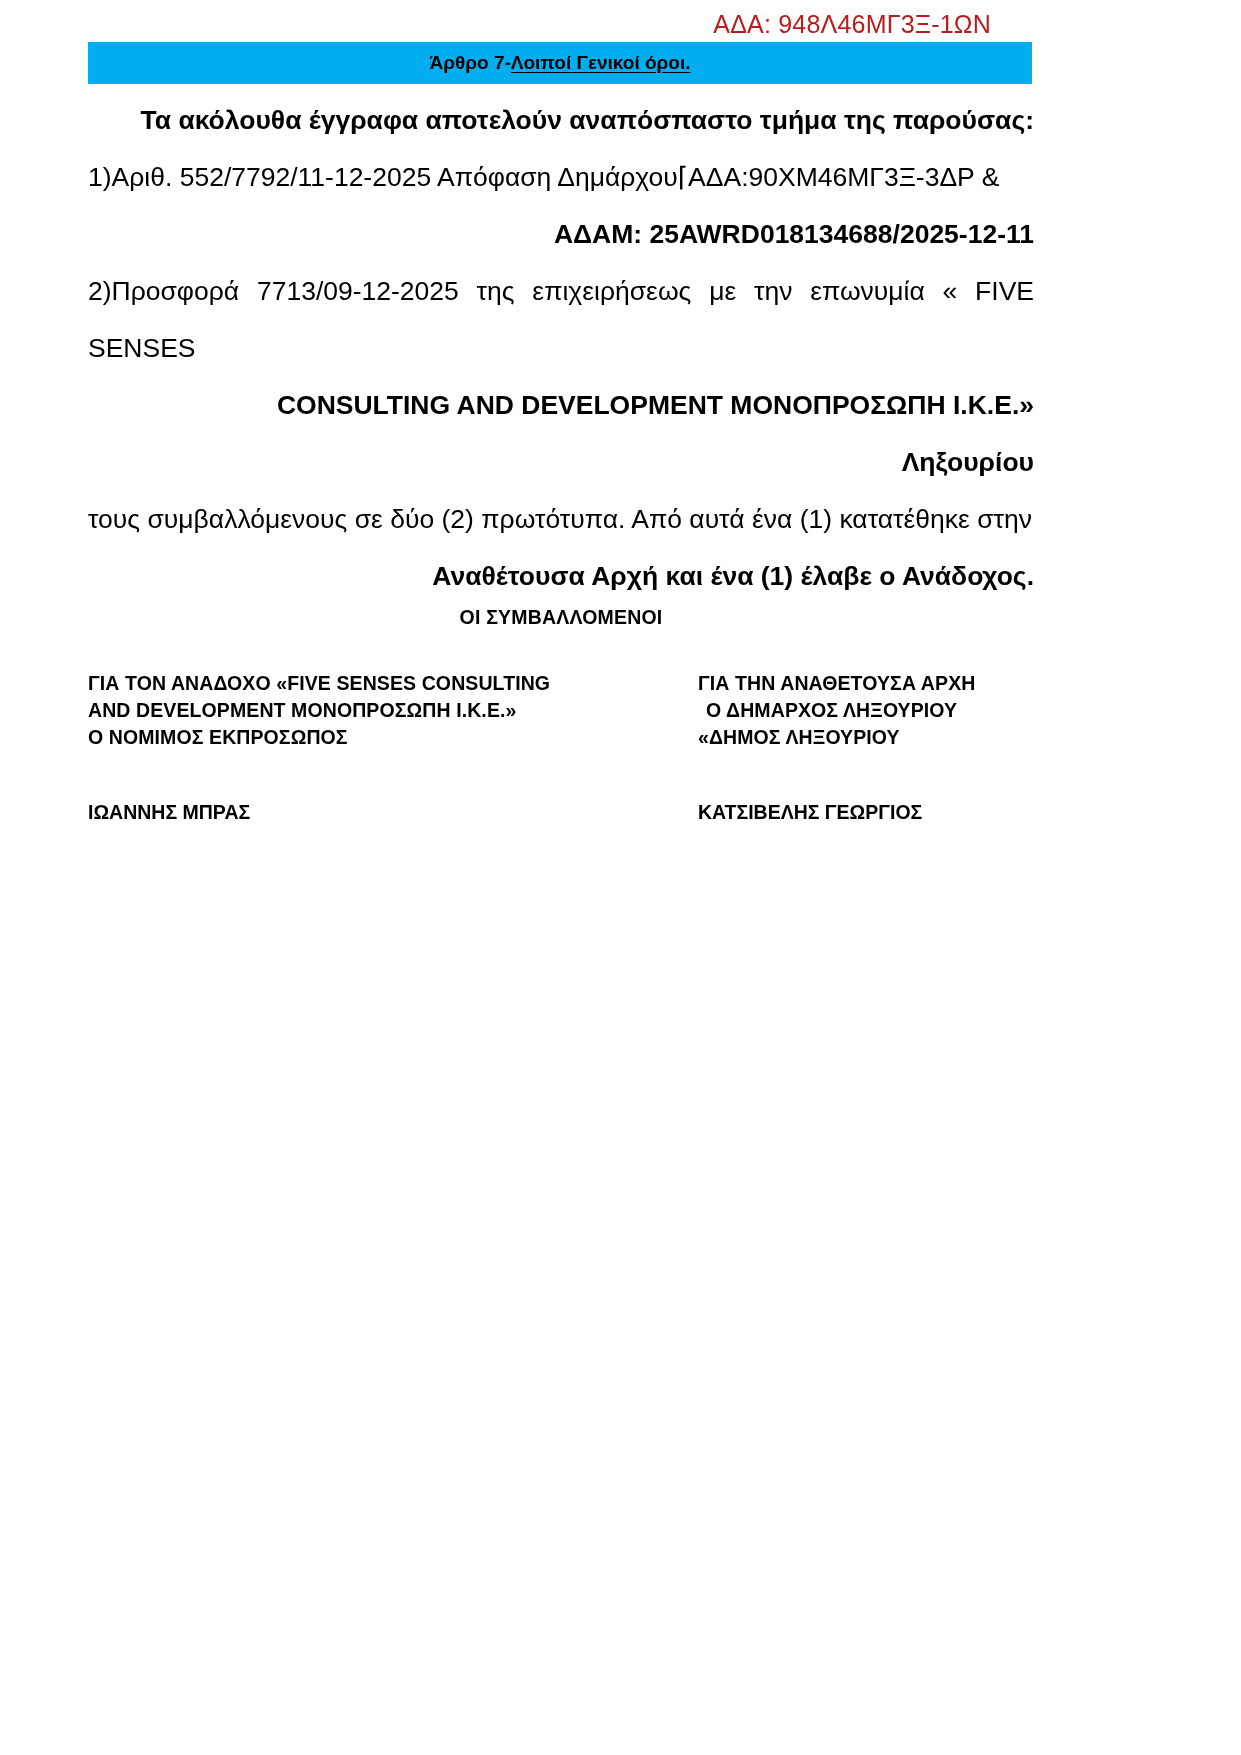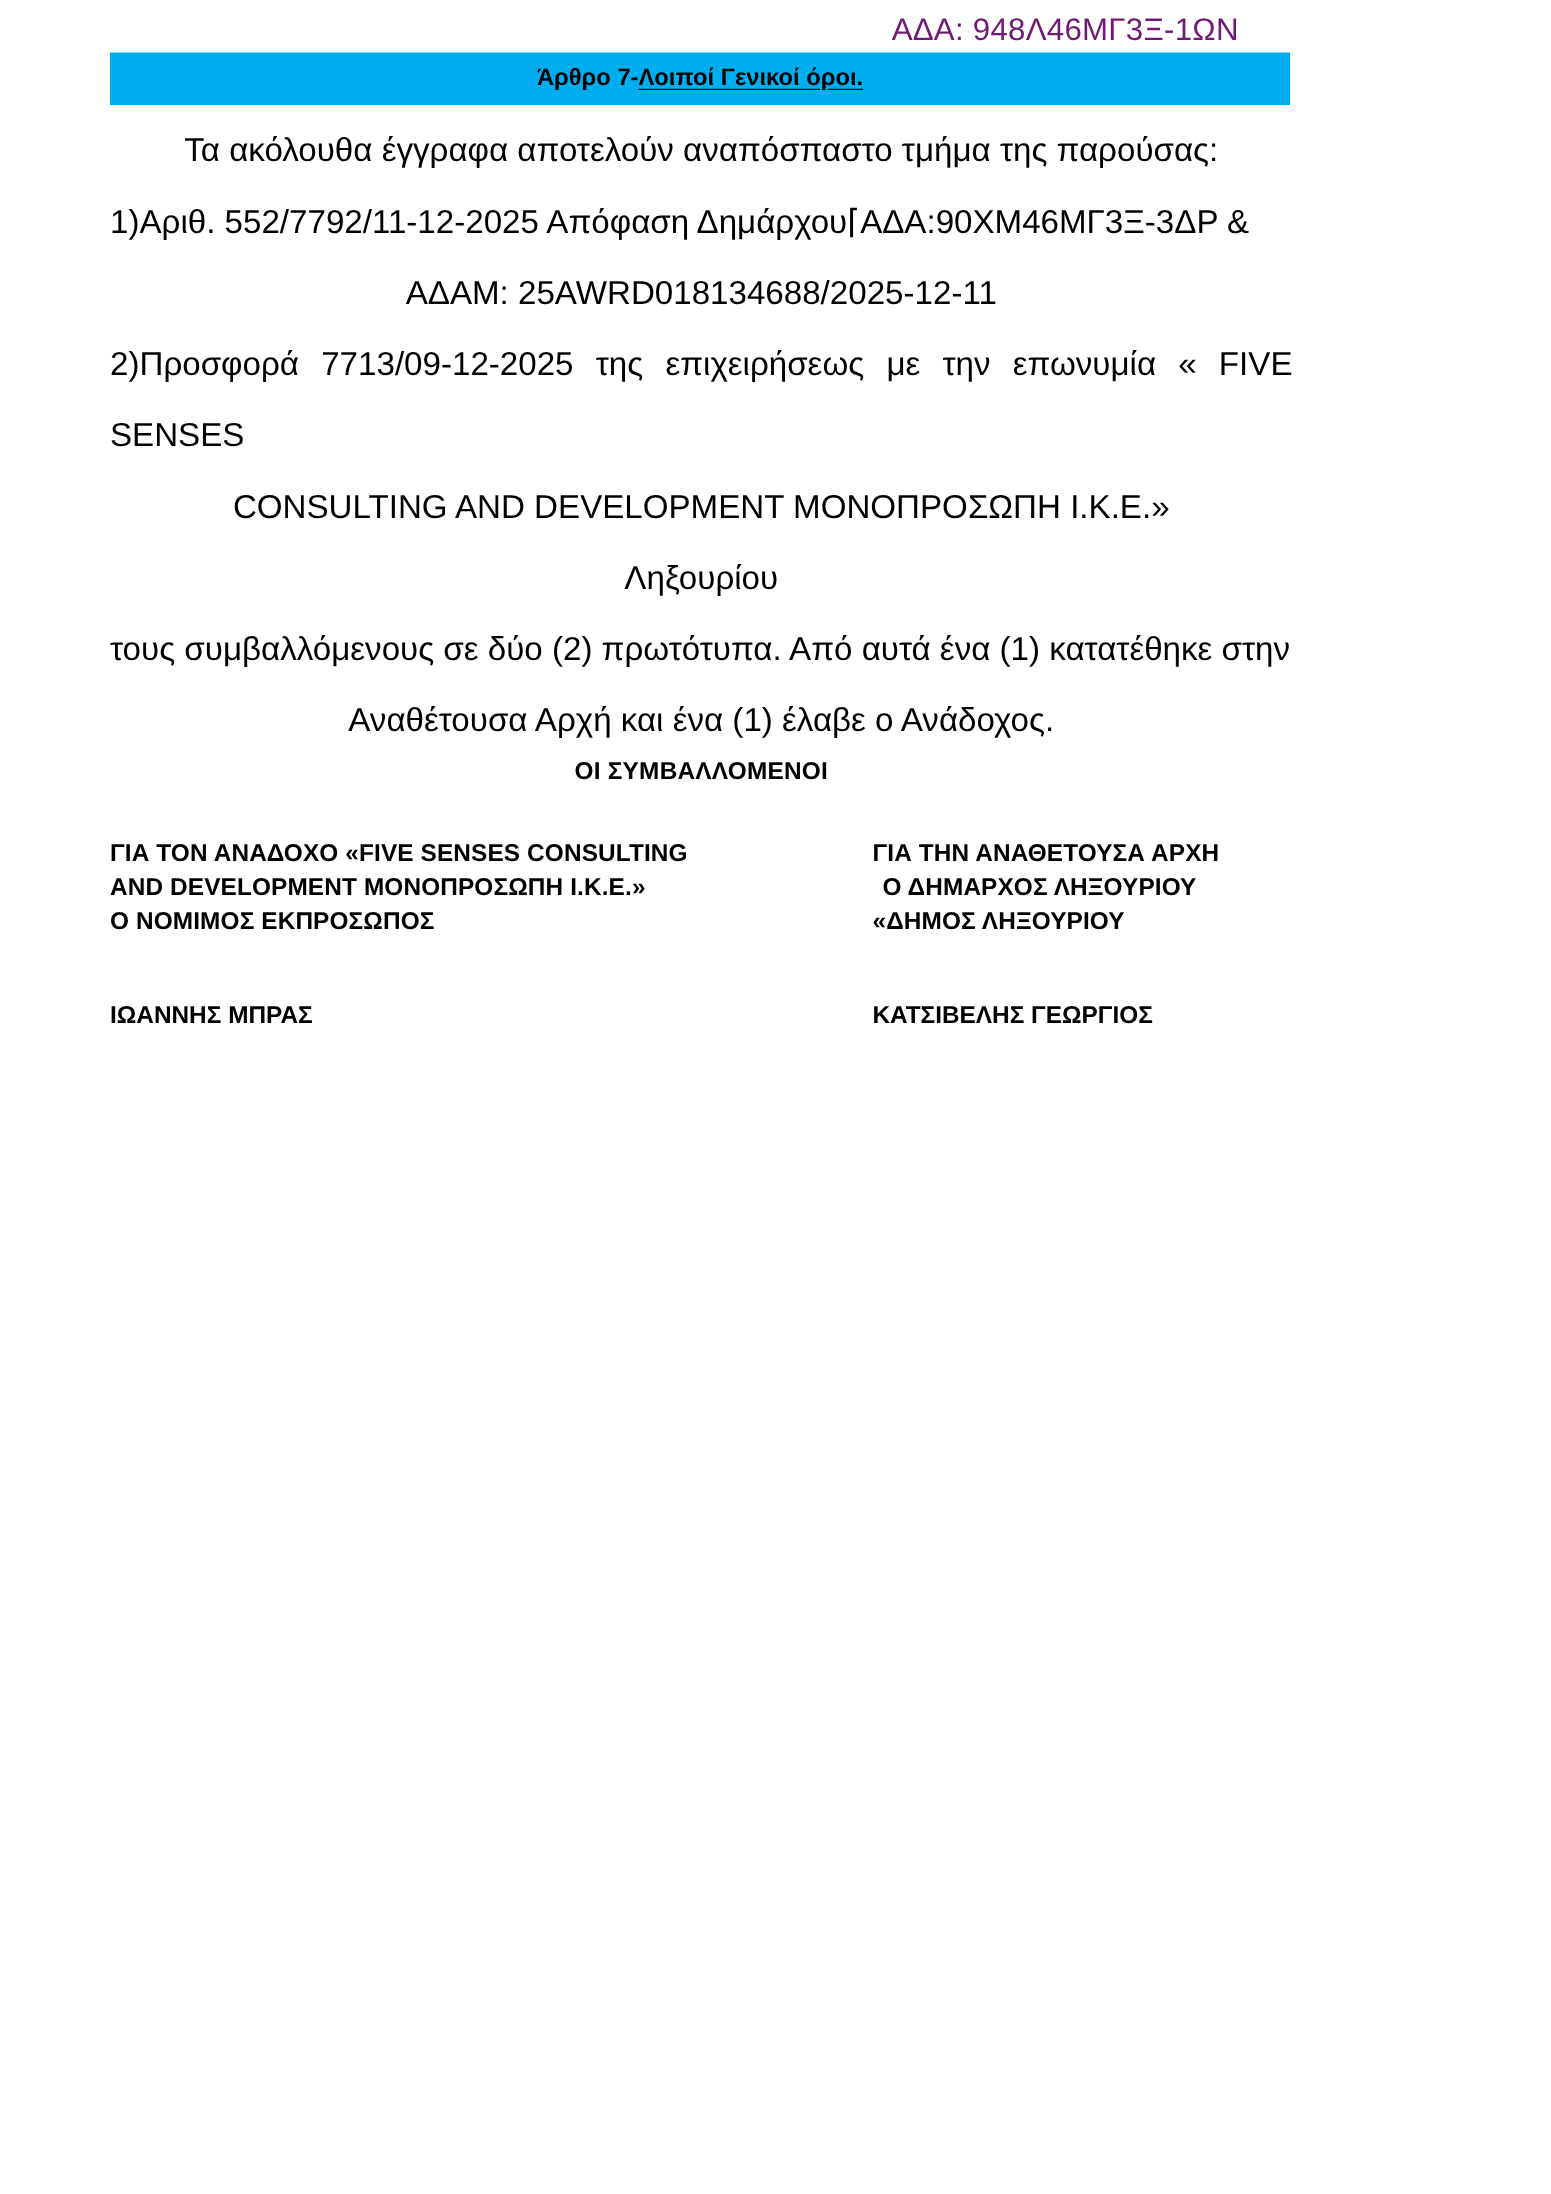--- a/index.html
+++ b/index.html
@@ -23,21 +23,21 @@
 
   
   .ada-header {
     position: absolute;
     top: 11px;
     right: 250px;
     font-size: 25px;
     line-height: 1.1;
     letter-spacing: 0.2px;
     white-space: nowrap;
-    color: #701a75;
+    color: #b91c1c;
   }
 
   
   .title-bar {
     position: absolute;
     top: 42px;
     left: 88px;
     width: 944px;
     height: 42px;
     background: #00AEEF;
@@ -65,21 +65,22 @@
   }
   .para {
     font-size: 26.5px;
     line-height: 57px;
     color: #000;
     margin: 0;
     text-align: justify;
     text-justify: inter-word;
   }
   .para.nojust {
-    text-align: center;
+    text-align: right;
+    font-weight: bold;
   }
   .para .indent {
     display: inline-block;
     width: 74px;
   }
 
   
   .sig-heading {
     position: absolute;
     top: 606px;

